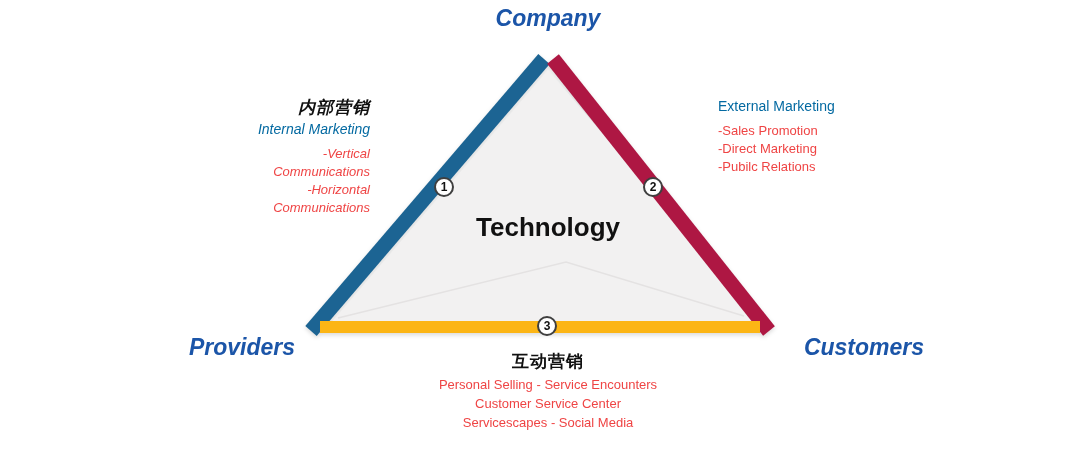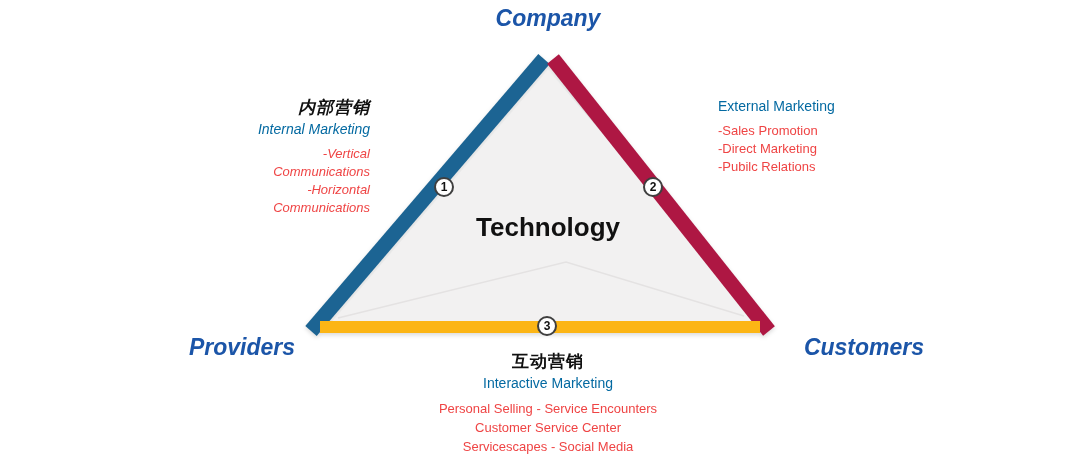--- a/index.html
+++ b/index.html
@@ -102,19 +102,18 @@
 
   <div id="right-block" class="abs block">
     <div class="en">External Marketing</div>
     <div class="line">-Sales Promotion</div>
     <div class="line">-Direct Marketing</div>
     <div class="line">-Pubilc Relations</div>
   </div>
 
   <div id="bottom-block" class="abs block">
     <div class="zh">互动营销</div>
-    <div class="en">Interactive Marketing</div>
     <div class="line">Personal Selling - Service Encounters</div>
     <div class="line">Customer Service Center</div>
     <div class="line">Servicescapes - Social Media</div>
   </div>
 
 </div>
 
 </body></html>

